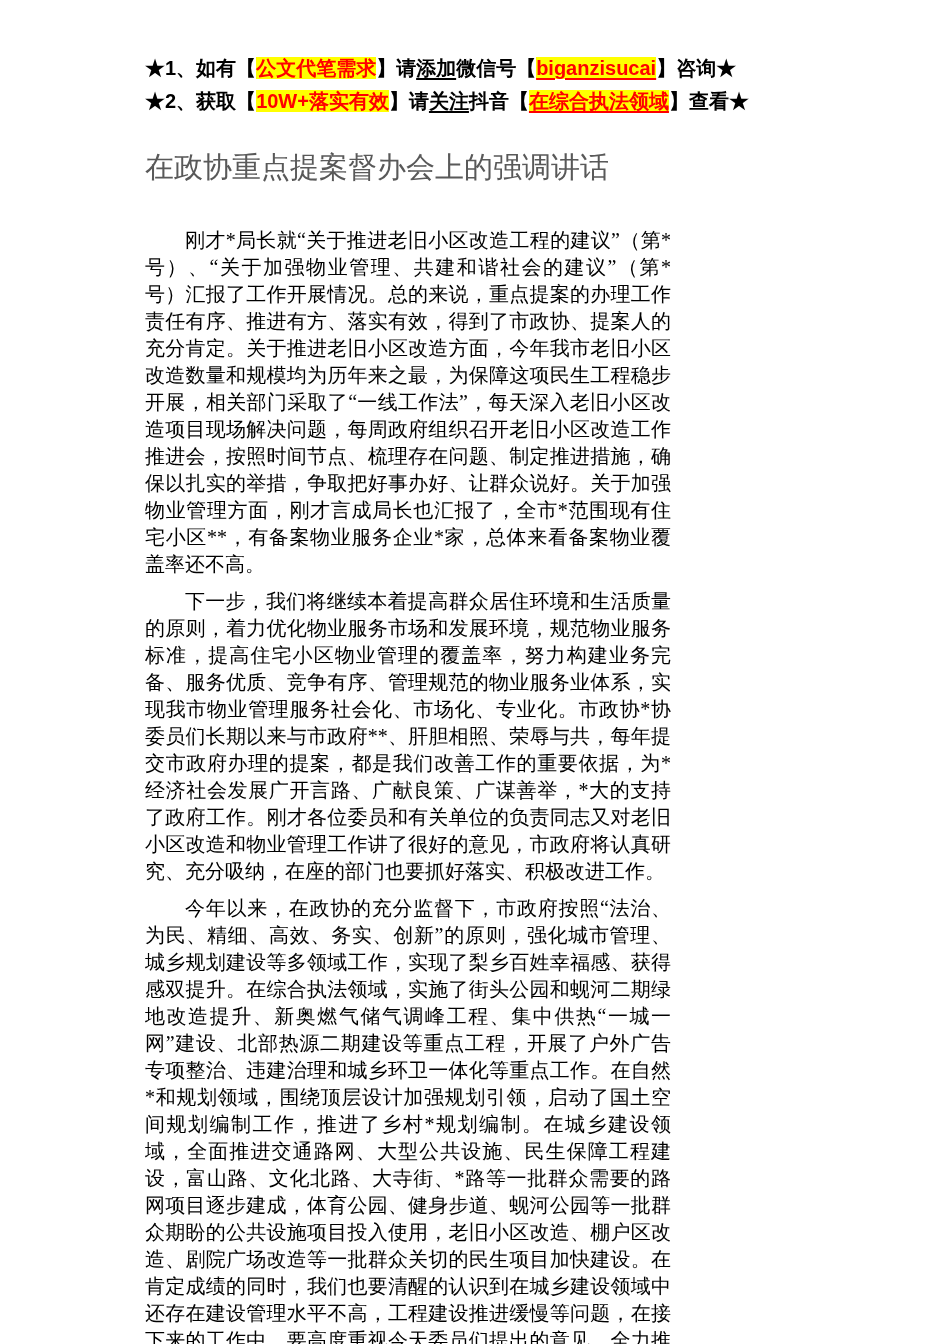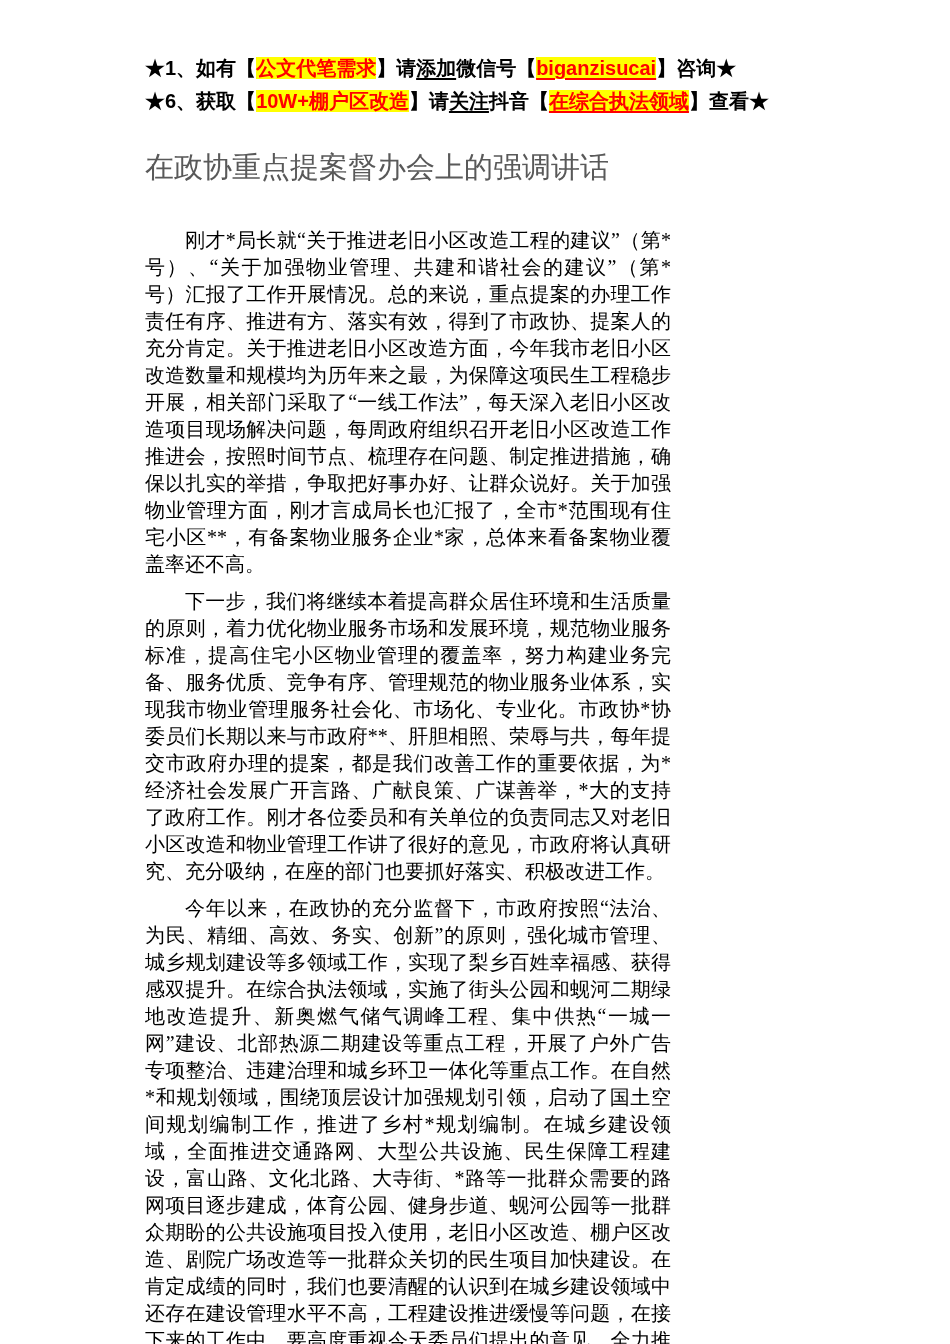--- a/index.html
+++ b/index.html
@@ -58,21 +58,21 @@
 </head>
 <body>
 
 <div class="page">
 
   <div class="promo promo-header">
     <div class="promo-line">
       <span>★1、如有【</span><span class="hl red">公文代笔需求</span><span>】请</span><span class="ul">添加</span><span>微信号【</span><span class="hl red ul-red">biganzisucai</span><span>】咨询★</span>
     </div>
     <div class="promo-line">
-      <span>★6、获取【</span><span class="hl red">10W+棚户区改造</span><span>】请</span><span class="ul">关注</span><span>抖音【</span><span class="hl red ul-red">在综合执法领域</span><span>】查看★</span>
+      <span>★2、获取【</span><span class="hl red">10W+落实有效</span><span>】请</span><span class="ul">关注</span><span>抖音【</span><span class="hl red ul-red">在综合执法领域</span><span>】查看★</span>
     </div>
   </div>
 
   <h1 class="doc-title">在政协重点提案督办会上的强调讲话</h1>
 
   <div class="body-text">
     <p class="para"><span class="lead-bold"></span><span>刚才*局长就“关于推进老旧小区改造工程的建议”（第*号）、“关于加强物业管理、共建和谐社会的建议”（第*号）汇报了工作开展情况。总的来说，重点提案的办理工作责任有序、推进有方、落实有效，得到了市政协、提案人的充分肯定。关于推进老旧小区改造方面，今年我市老旧小区改造数量和规模均为历年来之最，为保障这项民生工程稳步开展，相关部门采取了“一线工作法”，每天深入老旧小区改造项目现场解决问题，每周政府组织召开老旧小区改造工作推进会，按照时间节点、梳理存在问题、制定推进措施，确保以扎实的举措，争取把好事办好、让群众说好。关于加强物业管理方面，刚才言成局长也汇报了，全市*范围现有住宅小区**，有备案物业服务企业*家，总体来看备案物业覆盖率还不高。</span></p>
     <p class="para"><span class="lead-bold"></span><span>下一步，我们将继续本着提高群众居住环境和生活质量的原则，着力优化物业服务市场和发展环境，规范物业服务标准，提高住宅小区物业管理的覆盖率，努力构建业务完备、服务优质、竞争有序、管理规范的物业服务业体系，实现我市物业管理服务社会化、市场化、专业化。市政协*协委员们长期以来与市政府**、肝胆相照、荣辱与共，每年提交市政府办理的提案，都是我们改善工作的重要依据，为*经济社会发展广开言路、广献良策、广谋善举，*大的支持了政府工作。刚才各位委员和有关单位的负责同志又对老旧小区改造和物业管理工作讲了很好的意见，市政府将认真研究、充分吸纳，在座的部门也要抓好落实、积极改进工作。</span></p>
     <p class="para"><span class="lead-bold"></span><span>今年以来，在政协的充分监督下，市政府按照“法治、为民、精细、高效、务实、创新”的原则，强化城市管理、城乡规划建设等多领域工作，实现了梨乡百姓幸福感、获得感双提升。在综合执法领域，实施了街头公园和蚬河二期绿地改造提升、新奥燃气储气调峰工程、集中供热“一城一网”建设、北部热源二期建设等重点工程，开展了户外广告专项整治、违建治理和城乡环卫一体化等重点工作。在自然*和规划领域，围绕顶层设计加强规划引领，启动了国土空间规划编制工作，推进了乡村*规划编制。在城乡建设领域，全面推进交通路网、大型公共设施、民生保障工程建设，富山路、文化北路、大寺街、*路等一批群众需要的路网项目逐步建成，体育公园、健身步道、蚬河公园等一批群众期盼的公共设施项目投入使用，老旧小区改造、棚户区改造、剧院广场改造等一批群众关切的民生项目加快建设。在肯定成绩的同时，我们也要清醒的认识到在城乡建设领域中还存在建设管理水平不高，工程建设推进缓慢等问题，在接下来的工作中，要高度重视今天委员们提出的意见，全力推动我市城乡建设工作精细化，让城市发展的成果惠及民生。</span></p>
   </div>

